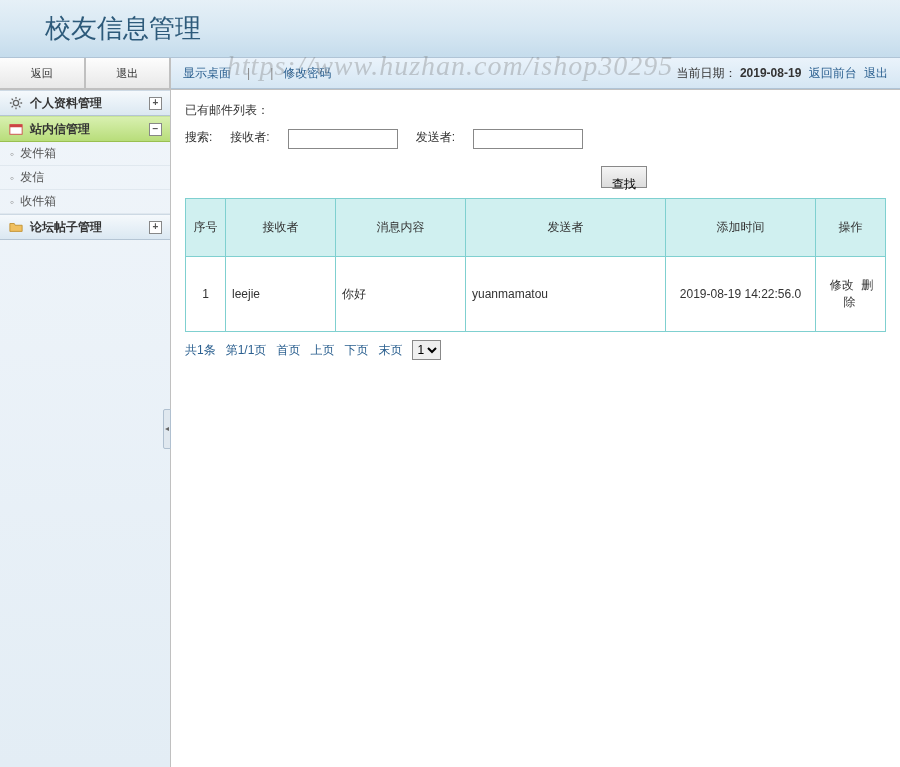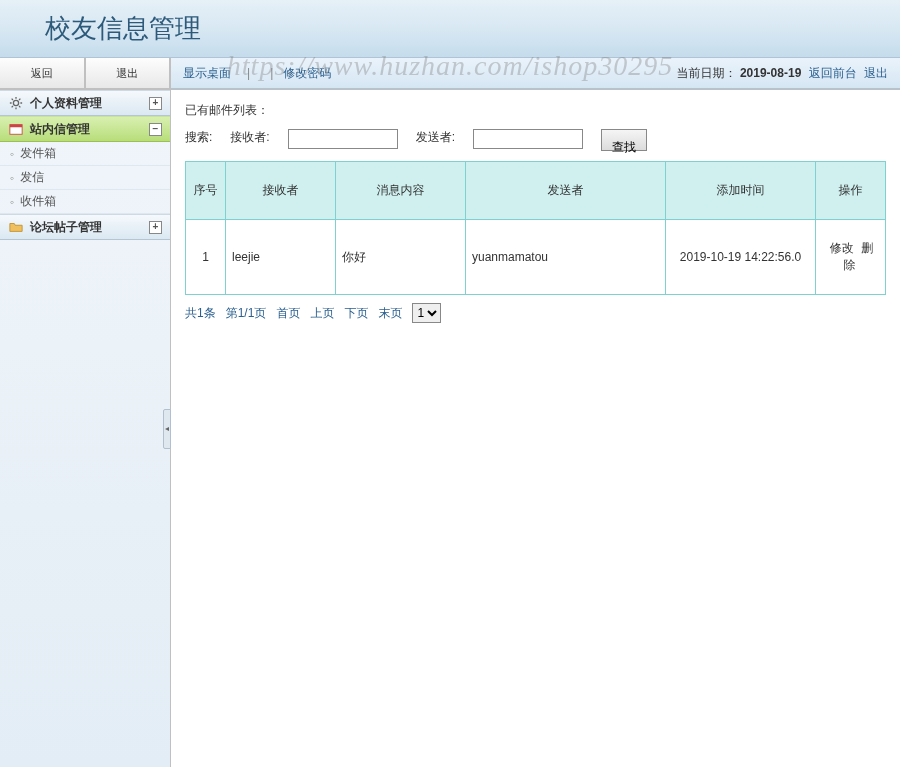--- a/index.html
+++ b/index.html
@@ -101,21 +101,21 @@
   font-size: 8px; color: #666; cursor: pointer;
 }
 
 .content { flex: 1; padding: 12px 14px; overflow: auto; background: #fff; }
 .section-title { color: #333; margin-bottom: 10px; }
 
 .search-row { display: flex; align-items: flex-start; gap: 18px; margin-bottom: 10px; color: #333; }
 .search-row input[type=text] { width: 110px; height: 20px; border: 1px solid #888; padding: 0 3px; font-size: 12px; }
 .search-btn {
   height: 22px; padding: 9px 10px; background: linear-gradient(to bottom,#f5f5f5,#dcdcdc);
-  border: 1px solid #888; cursor: pointer; font-size: 12px;
+  border: 1px solid #888; cursor: pointer; font-size: 12px; margin-top: 37px;
 }
 
 table.data { width: 100%; border-collapse: collapse; }
 table.data th, table.data td { border: 1px solid #7fd0d0; padding: 20px 6px; text-align: left; font-weight: normal; }
 table.data th { background: #d0f0f0; color: #333; text-align: center; }
 table.data td { background: #fff; color: #333; }
 table.data td.center { text-align: center; }
 table.data td .op { color: #333; cursor: pointer; margin: 0 2px; }
 
 .pager { margin-top: 8px; color: #2a5f8f; display: flex; align-items: center; gap: 10px; }
@@ -220,21 +220,21 @@
           <th style="width:150px">添加时间</th>
           <th style="width:70px">操作</th>
         </tr>
       </thead>
       <tbody>
         <tr>
           <td class="center">1</td>
           <td>leejie</td>
           <td>你好</td>
           <td>yuanmamatou</td>
-          <td class="center">2019-10-19 14:22:56.0</td>
+          <td class="center">2019-08-19 14:22:56.0</td>
           <td class="center">
             <span class="op">修改</span>
             <span class="op">删除</span>
           </td>
         </tr>
       </tbody>
     </table>
 
     <div class="pager">
       <span>共1条</span>

